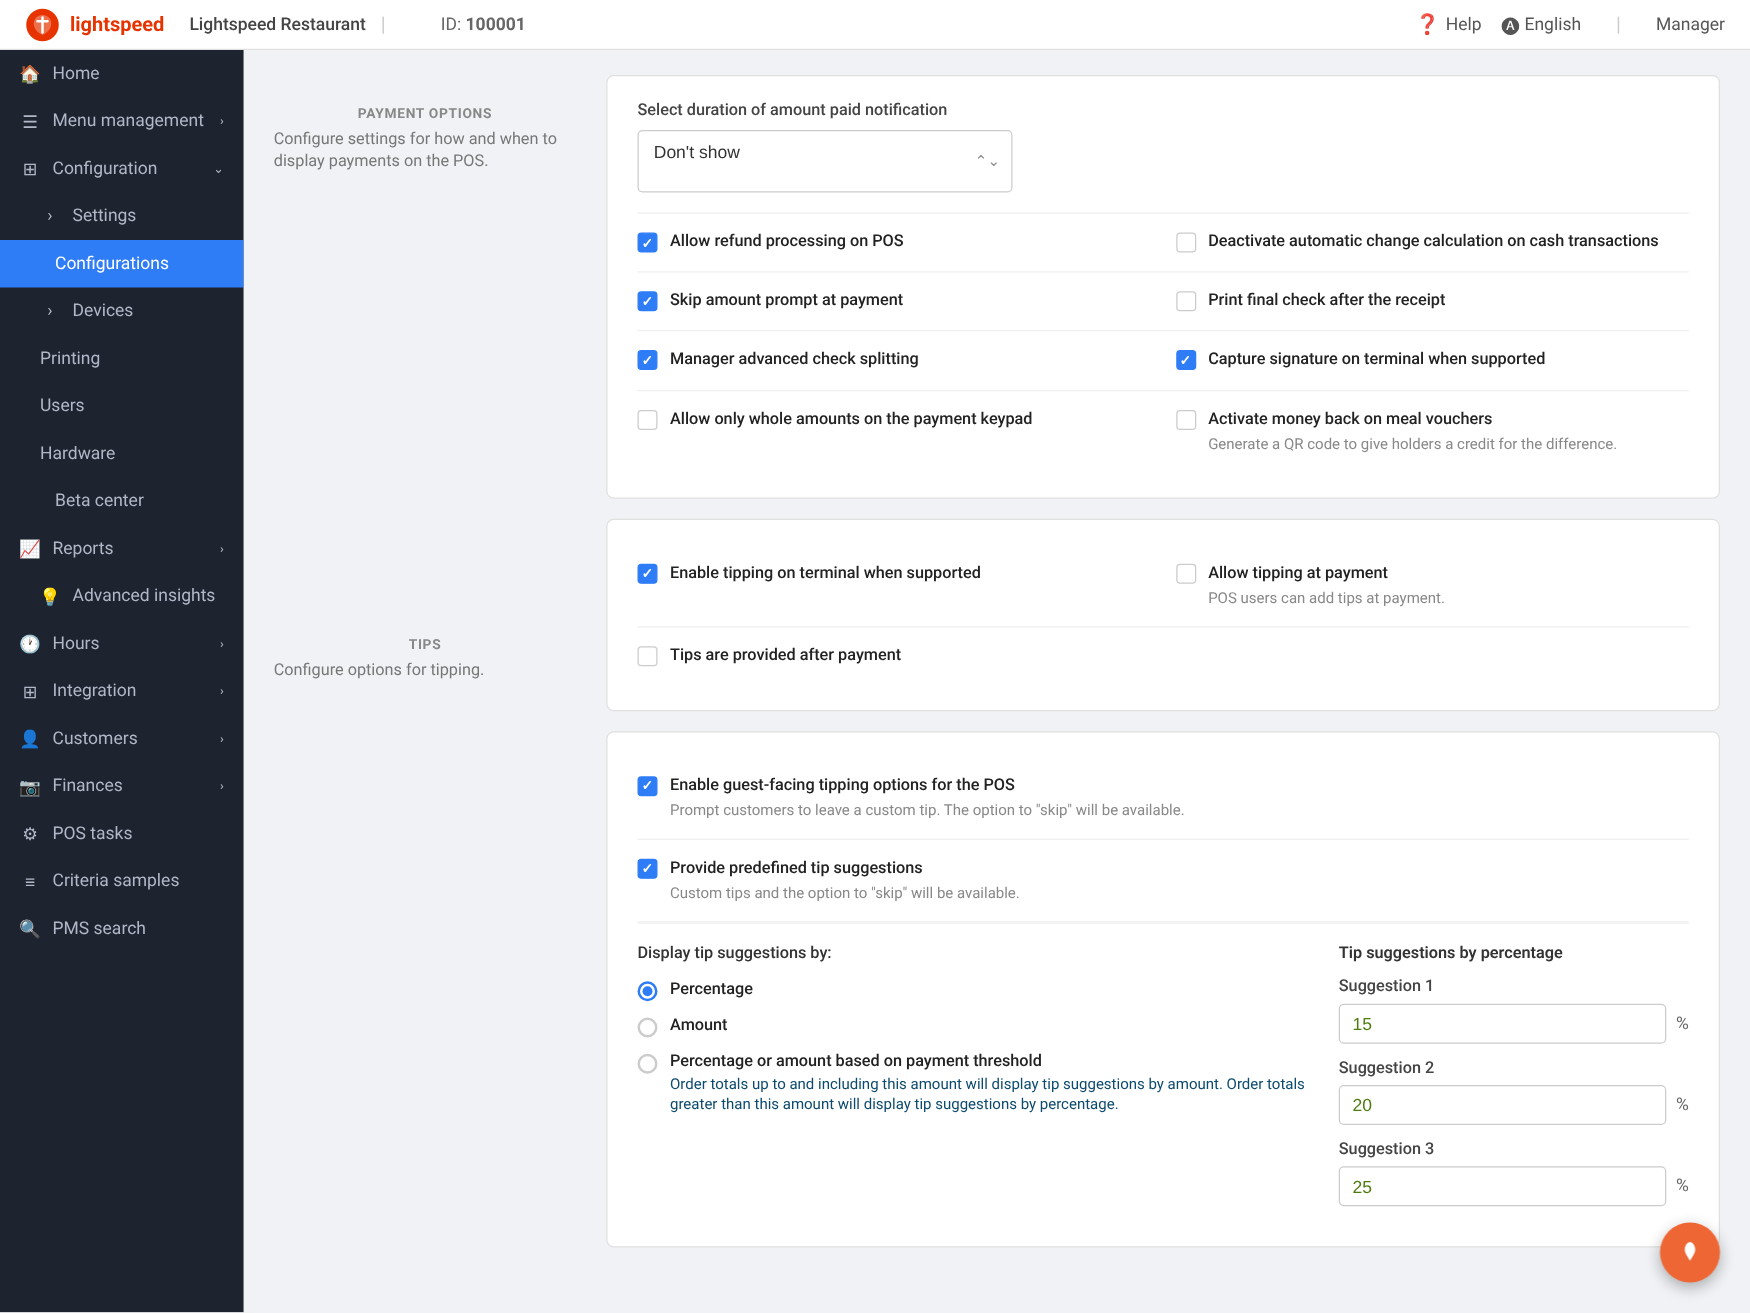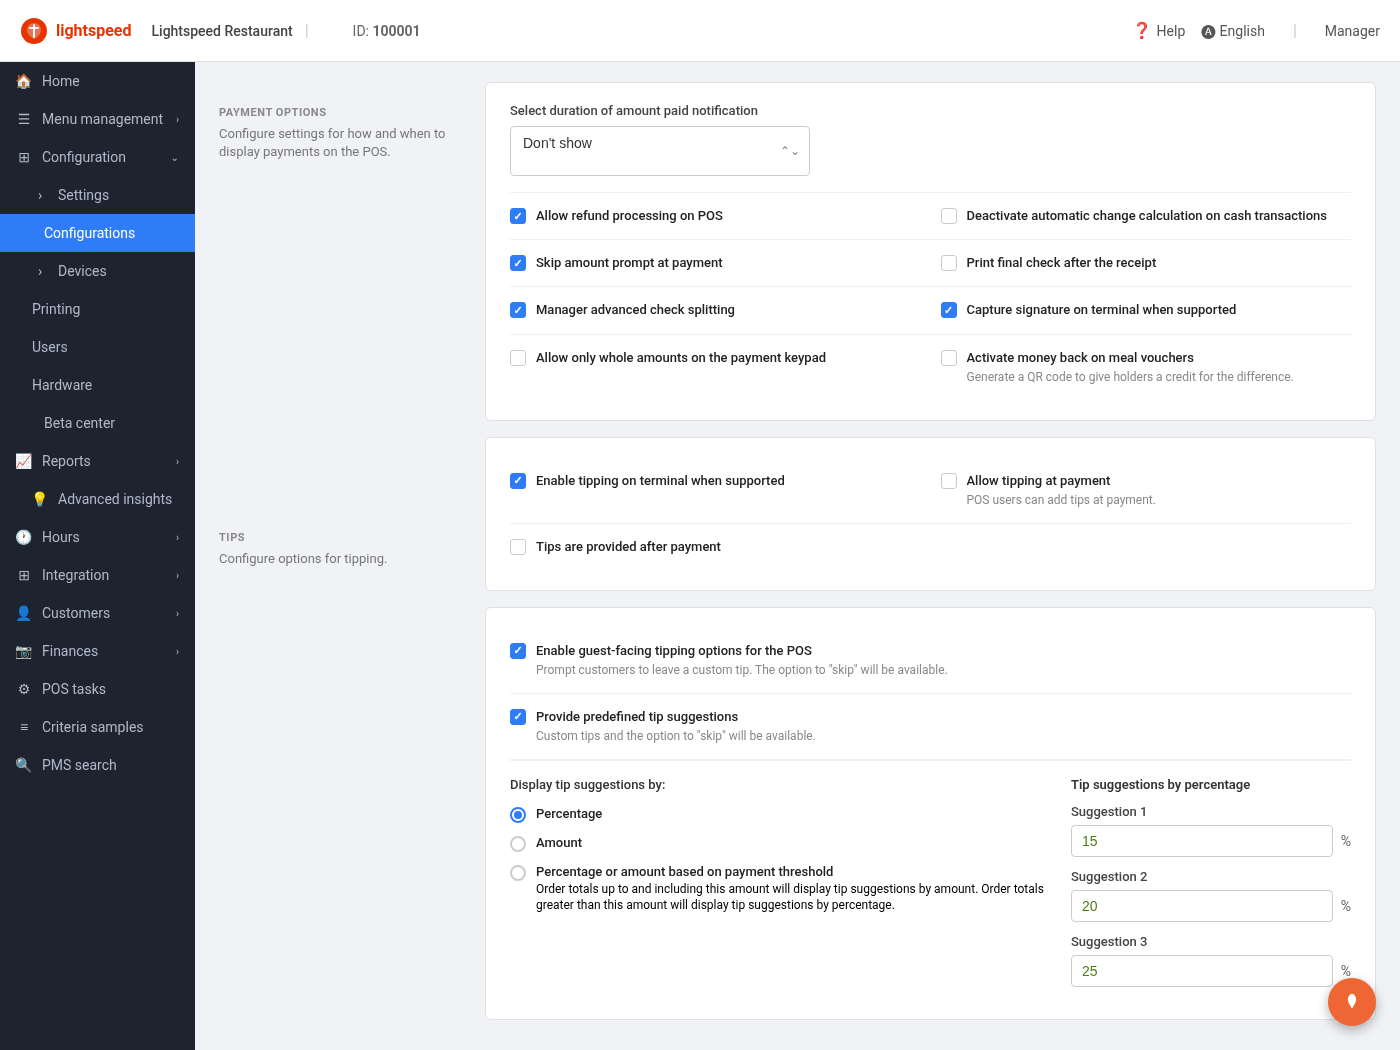--- a/index.html
+++ b/index.html
@@ -1,21 +1,21 @@
 <!DOCTYPE html>
 <html><head>
   <meta charset="utf-8">
   <style>
     * { box-sizing: border-box; margin: 0; padding: 0; }
     body { font-family: -apple-system, BlinkMacSystemFont, 'Segoe UI', Roboto, sans-serif; background: #f0f0f0; display: flex; flex-direction: column; height: 1050px; width: 1400px; overflow: hidden; }
 
     
     .top-nav {
       display: flex; align-items: center; background: #fff; border-bottom: 1px solid #e0e0e0;
-      padding: 0 20px; height: 62px; flex-shrink: 0;
+      padding: 0 20px; height: 40px; flex-shrink: 0;
     }
     .top-nav-brand { display: flex; align-items: center; gap: 8px; margin-right: 20px; }
     .brand-logo { width: 28px; height: 28px; }
     .top-nav-divider { color: #ccc; margin: 0 12px; }
     .top-nav-right { margin-left: auto; display: flex; align-items: center; gap: 16px; }
     .top-nav-help { display: flex; align-items: center; gap: 4px; font-size: 14px; color: #555; cursor: pointer; }
     .top-nav-lang { display: flex; align-items: center; gap: 4px; font-size: 14px; color: #555; cursor: pointer; }
     .top-nav-user { font-size: 14px; color: #555; cursor: pointer; }
 
     
@@ -37,21 +37,21 @@
 
     
     .main-content { flex: 1; overflow-y: auto; background: #f0f2f5; }
 
     
     .page-body { display: flex; gap: 0; }
 
     
     .section-labels { width: 290px; flex-shrink: 0; padding: 30px 24px; }
     .section-label-block { margin-bottom: 0; padding-top: 30px; }
-    .section-label-title { font-size: 11px; font-weight: 700; color: #888; text-transform: uppercase; letter-spacing: 0.05em; margin-bottom: 6px; }
+    .section-label-title { font-size: 11px; font-weight: 700; color: #888; text-transform: uppercase; letter-spacing: 0.05em; margin-bottom: 6px; text-align: center; }
     .section-label-desc { font-size: 13px; color: #777; line-height: 1.4; }
 
     
     .section-cards { flex: 1; padding: 20px 24px 20px 0; }
     .card {
       background: #fff; border: 1px solid #e0e0e0; border-radius: 6px; padding: 20px 24px; margin-bottom: 16px;
     }
     .card-row {
       display: flex; align-items: flex-start; gap: 20px; padding: 14px 0; border-bottom: 1px solid #f0f0f0; justify-content: center;
     }
@@ -77,21 +77,21 @@
 
     
     .radio-wrap { display: flex; align-items: flex-start; gap: 10px; margin-bottom: 12px; cursor: pointer; }
     .radio-btn {
       width: 16px; height: 16px; border-radius: 50%; border: 2px solid #ccc;
       flex-shrink: 0; margin-top: 1px; display: flex; align-items: center; justify-content: center;
     }
     .radio-btn.selected { border-color: #2e7cf6; }
     .radio-btn.selected::after { content: ''; width: 8px; height: 8px; background: #2e7cf6; border-radius: 50%; }
     .radio-label { font-size: 13px; color: #222; font-weight: 500; }
-    .radio-desc { font-size: 12px; color: #000000; margin-top: 2px; line-height: 1.4; }
+    .radio-desc { font-size: 12px; color: #0c4a6e; margin-top: 2px; line-height: 1.4; }
     .tip-suggestions-title { font-size: 13px; font-weight: 600; color: #333; margin-bottom: 12px; }
     .suggestion-block { margin-bottom: 12px; }
     .suggestion-label { font-size: 13px; color: #444; margin-bottom: 6px; font-weight: 500; }
     .suggestion-input-wrap { display: flex; align-items: center; gap: 8px; }
     .suggestion-input {
       flex: 1; border: 1px solid #ccc; border-radius: 4px; padding: 7px 10px; font-size: 14px; color: #4d7c0f;
     }
     .suggestion-unit { font-size: 14px; color: #666; }
 
     

